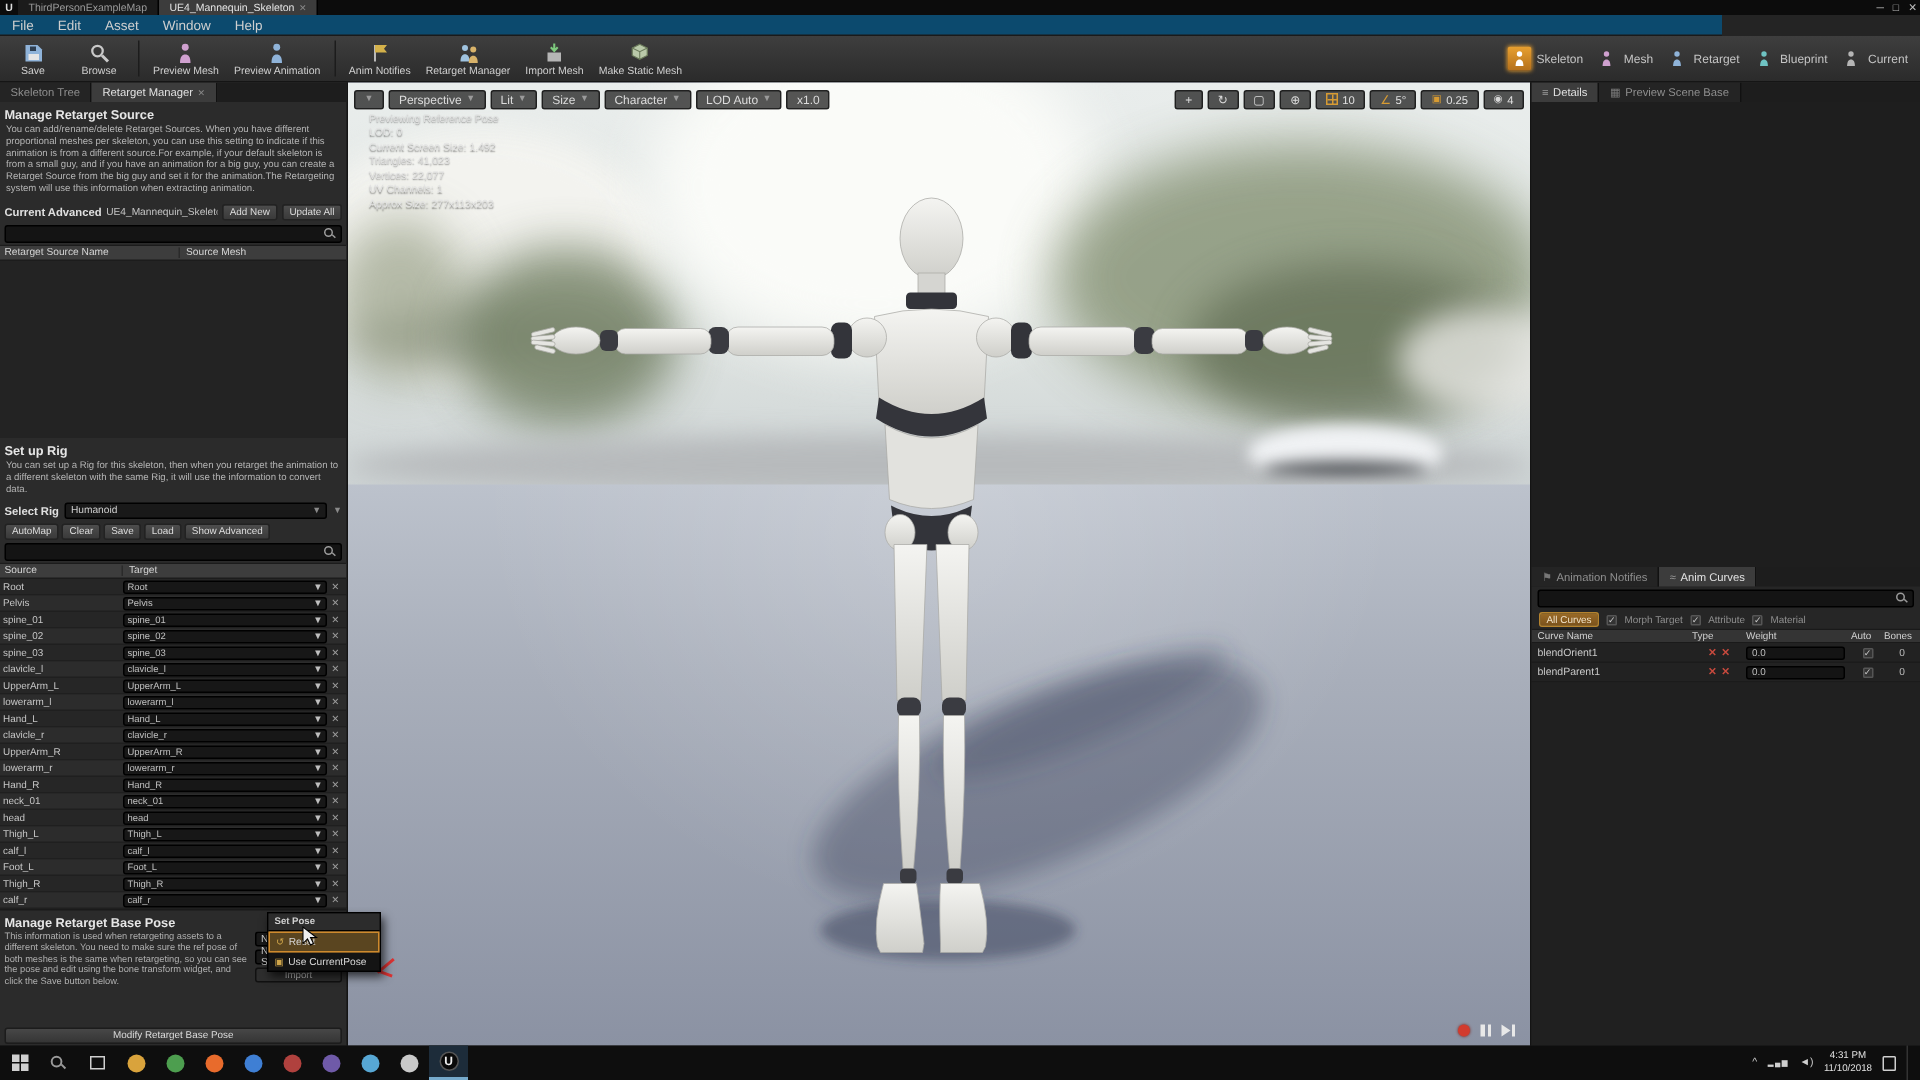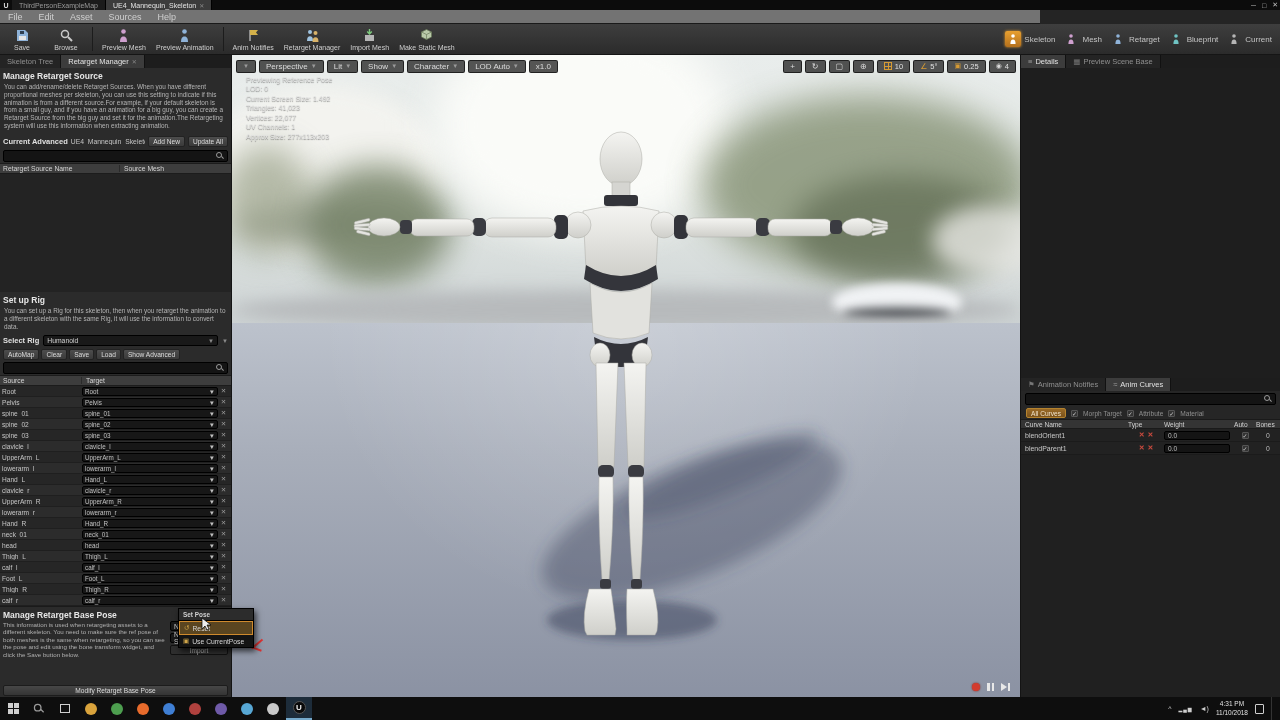--- a/index.html
+++ b/index.html
@@ -9,21 +9,21 @@
 
   
   #titlebar { position:absolute; left:0; top:0; width:1280px; height:10px; background:#0c0c0c; display:flex; align-items:stretch; font-size:7px; }
   .ue-logo { width:12px; height:10px; display:flex; align-items:center; justify-content:center; color:#ddd; font-size:7px; font-weight:bold; }
   .wtab { display:flex; align-items:center; gap:3px; padding:0 7px; color:#9a9a9a; background:#1b1b1b; border-right:1px solid #000; }
   .wtab.active { background:#3c3c3c; color:#e4e4e4; }
   .wtab .tabx { color:#888; font-size:6px; }
   #win-controls { position:absolute; right:2px; top:0; display:flex; gap:6px; font-size:7px; color:#bbb; height:10px; align-items:center; }
 
   
-  #menubar { position:absolute; left:0; top:10px; width:1040px; height:14px; background:#737373; border-bottom:1px solid #1a1a1a; display:flex; align-items:center; font-size:9px; color:#cfcfcf; }
+  #menubar { position:absolute; left:0; top:10px; width:1148px; height:14px; background:#0c4a6e; border-bottom:1px solid #1a1a1a; display:flex; align-items:center; font-size:9px; color:#cfcfcf; }
   #menubar span { padding:1px 8px; }
 
   
   #toolbar { position:absolute; left:0; top:24px; width:1280px; height:31px; background:linear-gradient(#3e3e3e,#2b2b2b); border-bottom:1px solid #151515; display:flex; align-items:center; }
   .tbtn { display:flex; flex-direction:column; align-items:center; justify-content:center; min-width:44px; padding:1px 5px; height:30px; }
   .tbtn svg { display:block; }
   .tbtn .tlabel { font-size:7px; color:#cfcfcf; margin-top:1px; white-space:nowrap; }
   .tsep { width:1px; height:24px; background:#1c1c1c; margin:0 4px; }
   #modes { margin-left:auto; display:flex; align-items:center; gap:8px; padding-right:8px; }
   .mode { display:flex; align-items:center; gap:3px; font-size:8px; color:#c4c4c4; }
@@ -148,21 +148,21 @@
       <span>□</span>
       <span>✕</span>
     </div>
   </div>
 
   <div id="menubar">
 
   <span>File</span>
       <span>Edit</span>
       <span>Asset</span>
-      <span>Sources</span>
+      <span>Window</span>
       <span>Help</span>
     </div>
 
   <div id="toolbar">
     <div class="tbtn">
       <svg width="15" height="15">
           <path d="M2 2h8l3 3v8H2z" fill="#8fb3d9"></path>
           <rect x="5" y="3" width="4" height="3" fill="#2e3e50"></rect>
           <rect x="4" y="8" width="7" height="4" fill="#e5e5e5"></rect>
         </svg>
@@ -630,21 +630,21 @@
         </span>
       <span class="vpbtn">
           <span>Perspective</span>
           <span class="dd-arrow">▼</span>
         </span>
       <span class="vpbtn">
           <span>Lit</span>
           <span class="dd-arrow">▼</span>
         </span>
       <span class="vpbtn">
-          <span>Show</span>
+          <span>Size</span>
           <span class="dd-arrow">▼</span>
         </span>
       <span class="vpbtn">
           <span>Character</span>
           <span class="dd-arrow">▼</span>
         </span>
       <span class="vpbtn">
           <span>LOD Auto</span>
           <span class="dd-arrow">▼</span>
         </span>

